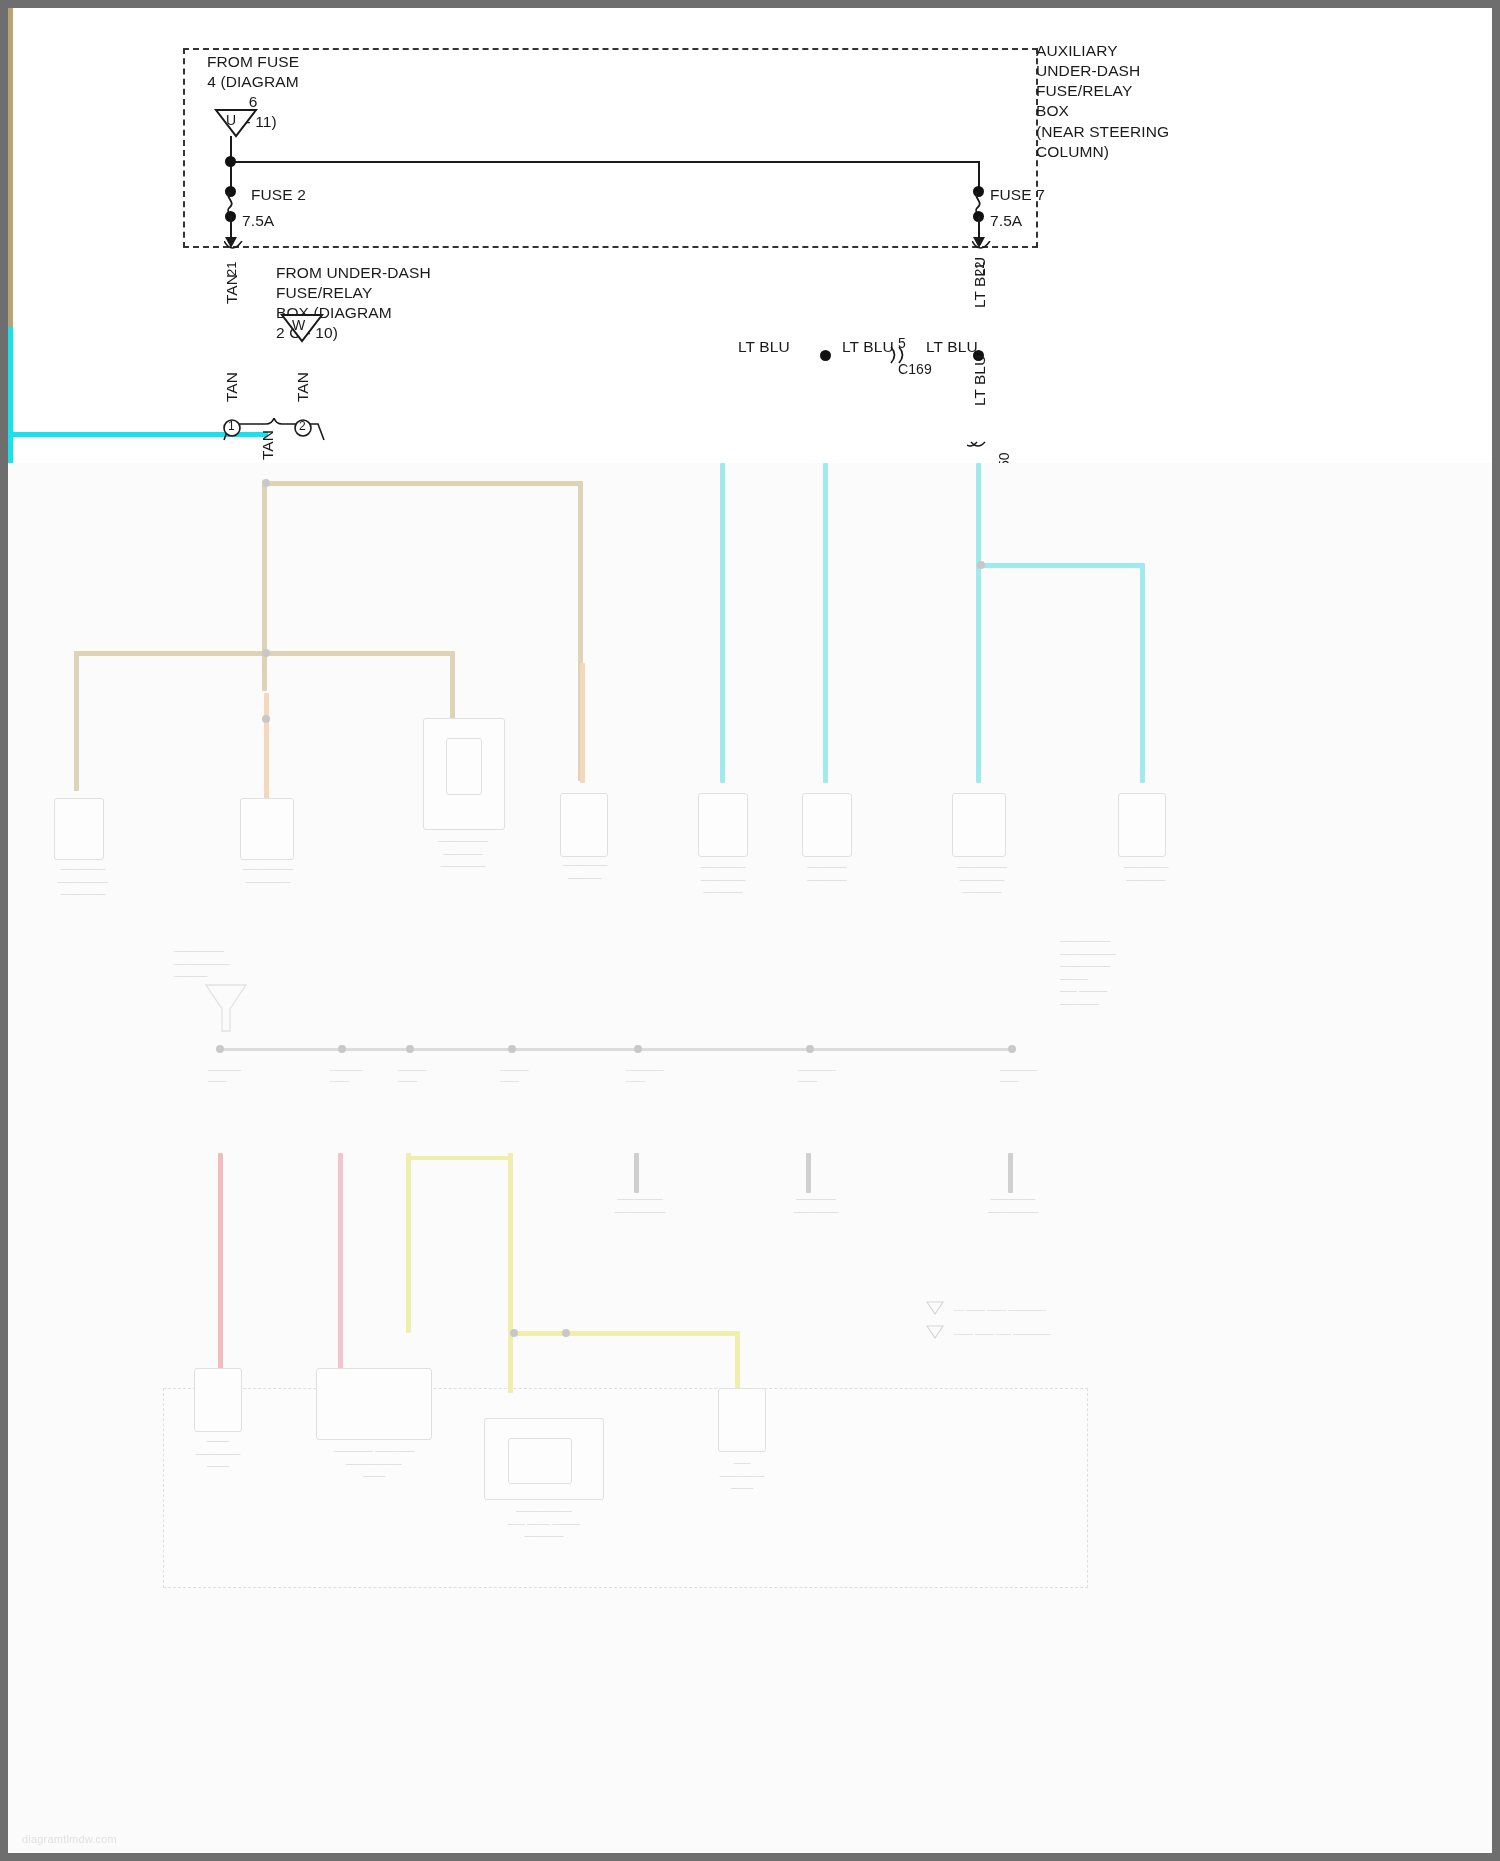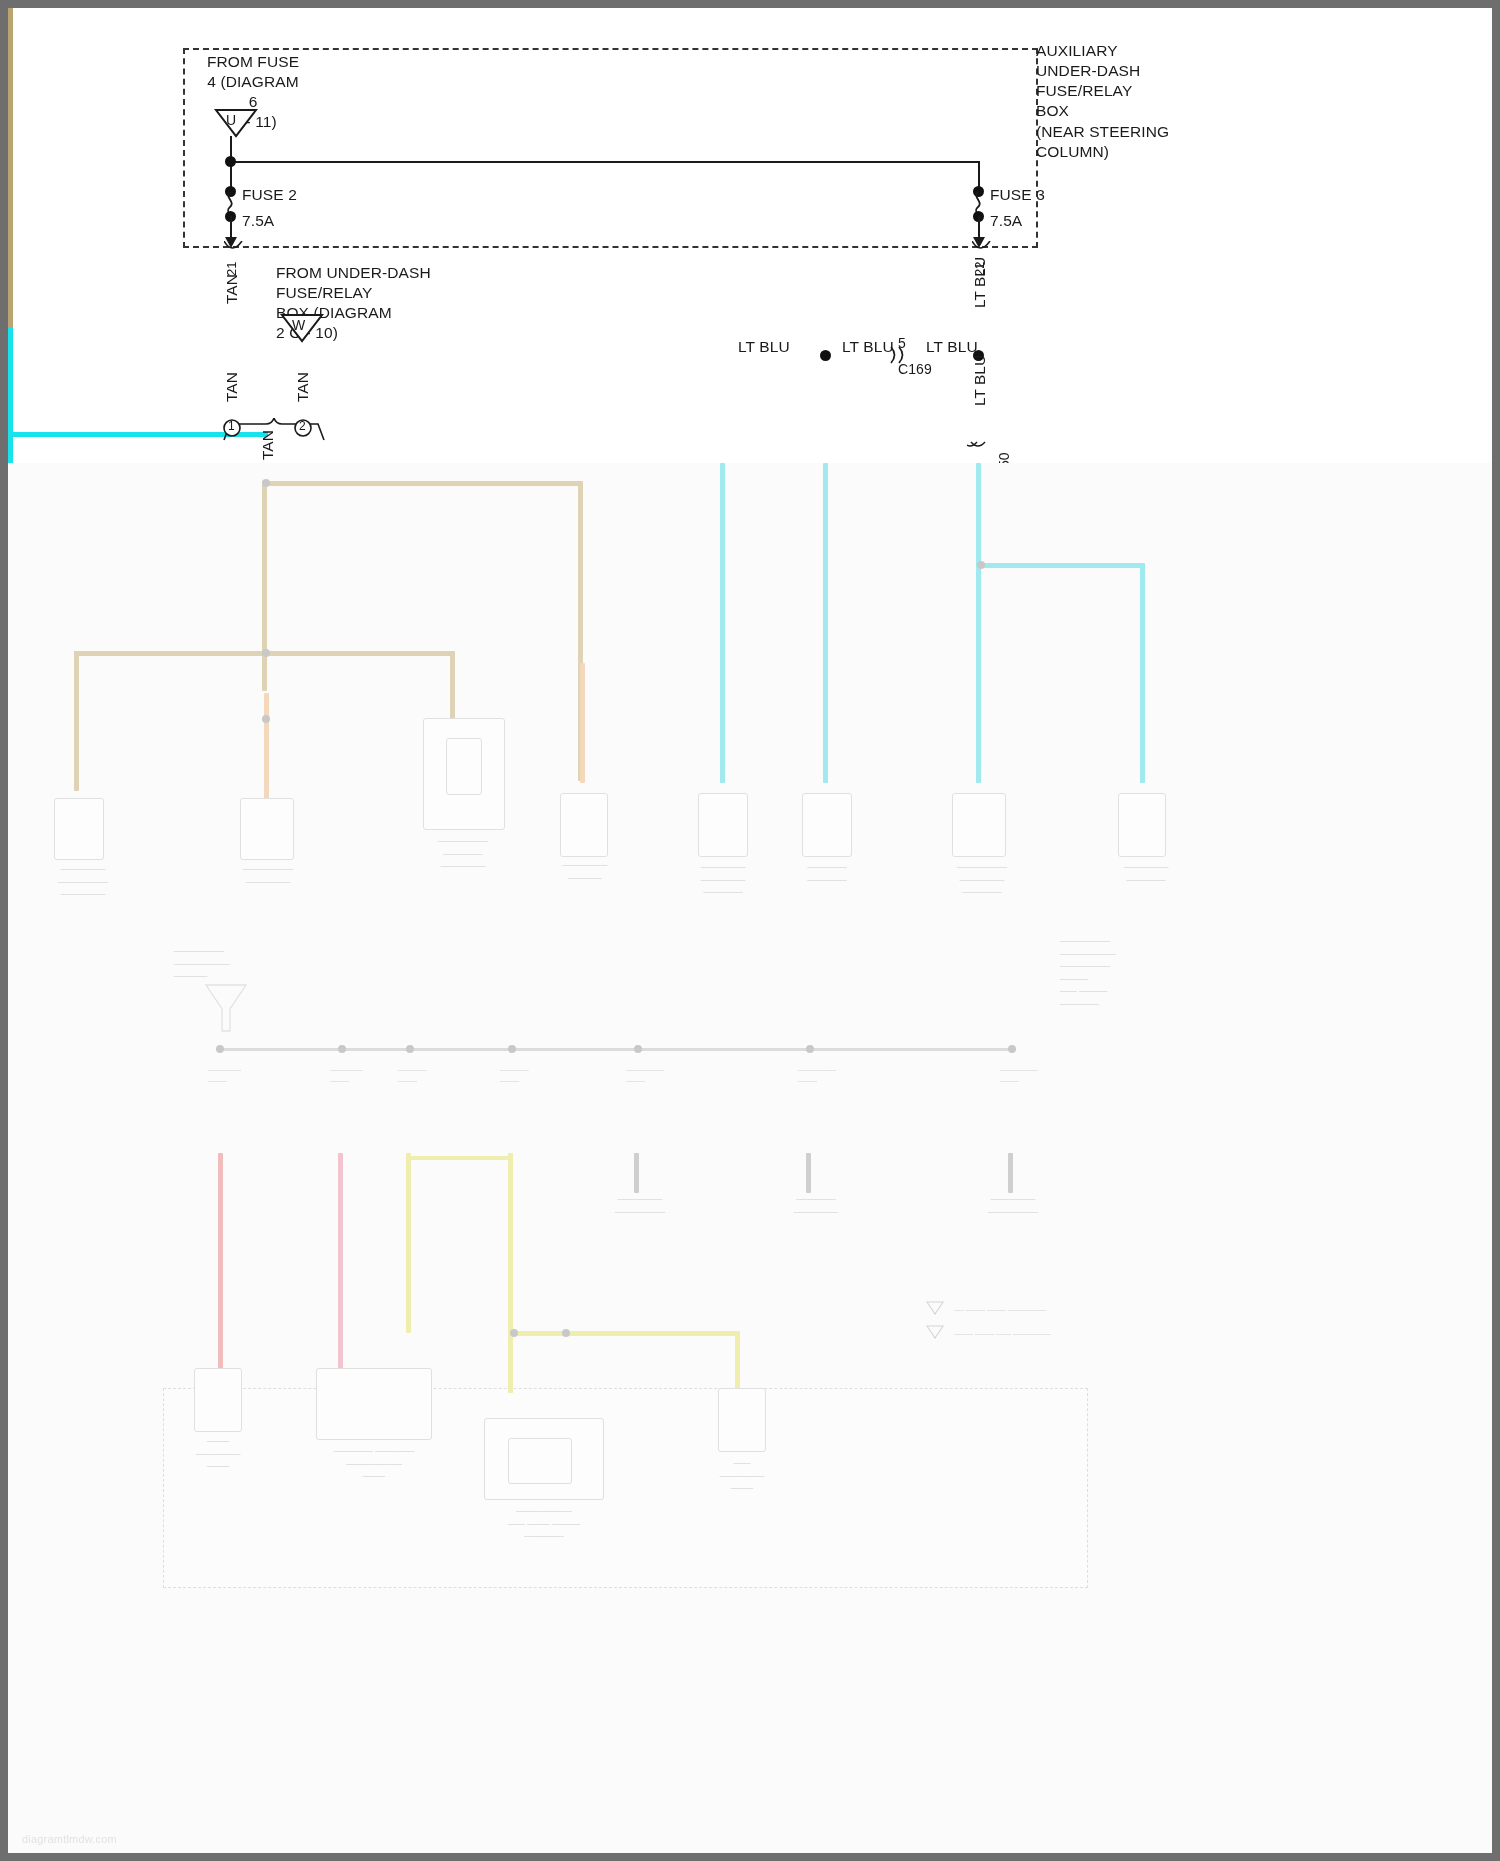--- a/index.html
+++ b/index.html
@@ -174,32 +174,32 @@
     <div class="lbl" style="left:218px; top:103px; font-size:14px;">U</div>
 
     <div class="wire wire-v" style="left:222px; top:128px; height:52px;"></div>
 
     <div class="wire wire-h" style="left:222px; top:153px; width:750px;"></div>
     <div class="node" style="left:217px; top:148px;"></div>
 
     <div class="wire wire-v" style="left:970px; top:153px; height:30px;"></div>
 
     <div class="node" style="left:217px; top:178px;"></div>
-    <div class="lbl" style="left:234px; top:177px;">FUSE 2</div>
+    <div class="lbl" style="left:243px; top:177px;">FUSE 2</div>
 
     <svg style="position:absolute; left:214px; top:184px;" width="20" height="24">
       <path d="M8 0 C 2 5, 14 10, 8 15 C 3 19, 9 22, 8 24" fill="none" stroke="#1a1a1a" stroke-width="1.8"></path>
     </svg>
     <div class="node" style="left:217px; top:203px;"></div>
     <div class="lbl" style="left:234px; top:203px;">7.5A</div>
     <div class="wire wire-v" style="left:222px; top:208px; height:26px;"></div>
     <div class="arrowhead" style="left:217px; top:229px;"></div>
 
     <div class="node" style="left:965px; top:178px;"></div>
-    <div class="lbl" style="left:982px; top:177px;">FUSE 3</div>
+    <div class="lbl" style="left:982px; top:177px;">FUSE 7</div>
     <svg style="position:absolute; left:962px; top:184px;" width="20" height="24">
       <path d="M8 0 C 2 5, 14 10, 8 15 C 3 19, 9 22, 8 24" fill="none" stroke="#1a1a1a" stroke-width="1.8"></path>
     </svg>
     <div class="node" style="left:965px; top:203px;"></div>
     <div class="lbl" style="left:982px; top:203px;">7.5A</div>
     <div class="wire wire-v" style="left:970px; top:208px; height:26px;"></div>
     <div class="arrowhead" style="left:965px; top:229px;"></div>
 
     <div class="vlabel" style="left:216px; top:268px; font-size:13px;">21</div>
     <div class="vlabel" style="left:964px; top:268px; font-size:13px;">22</div>

